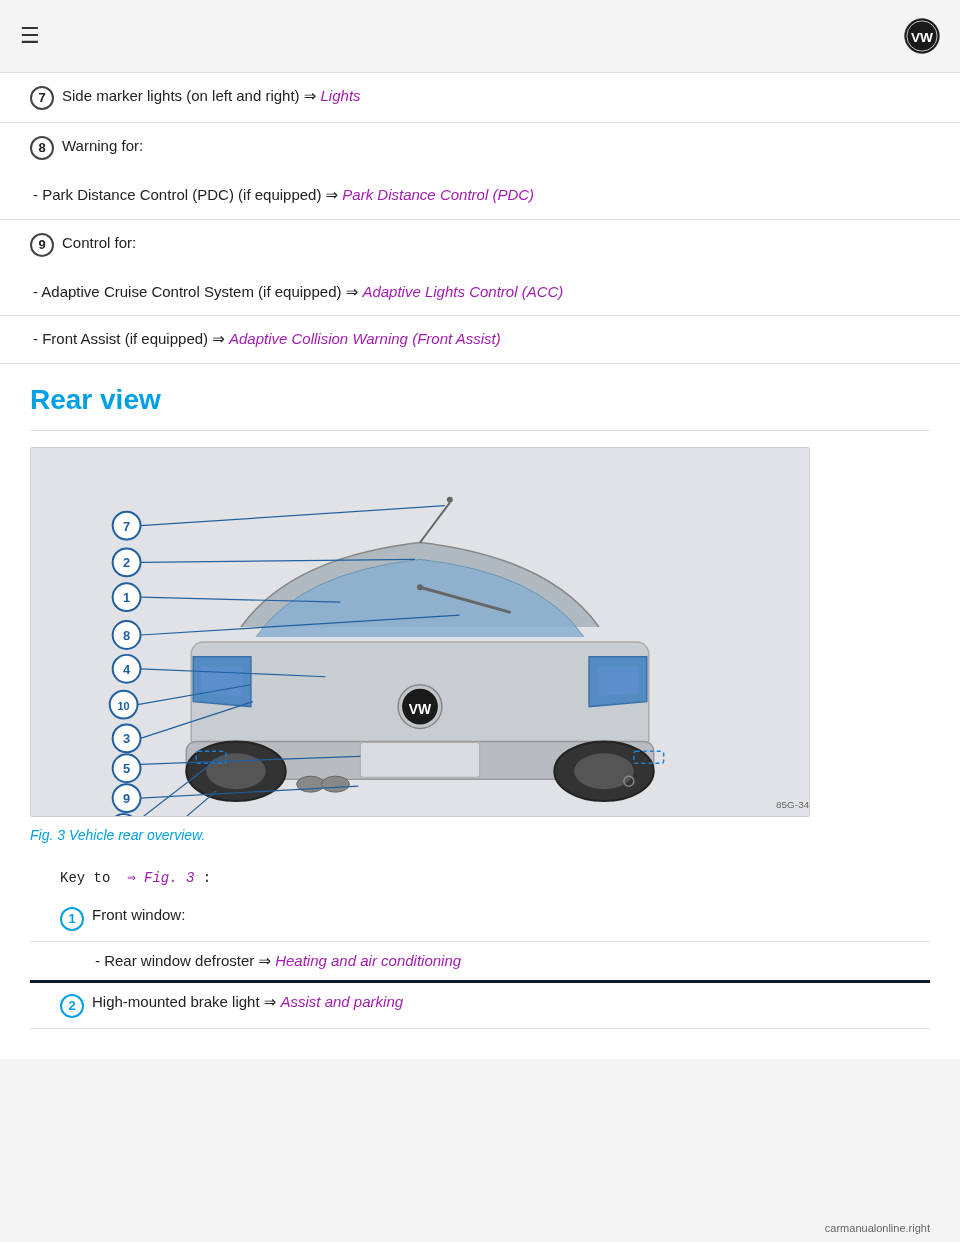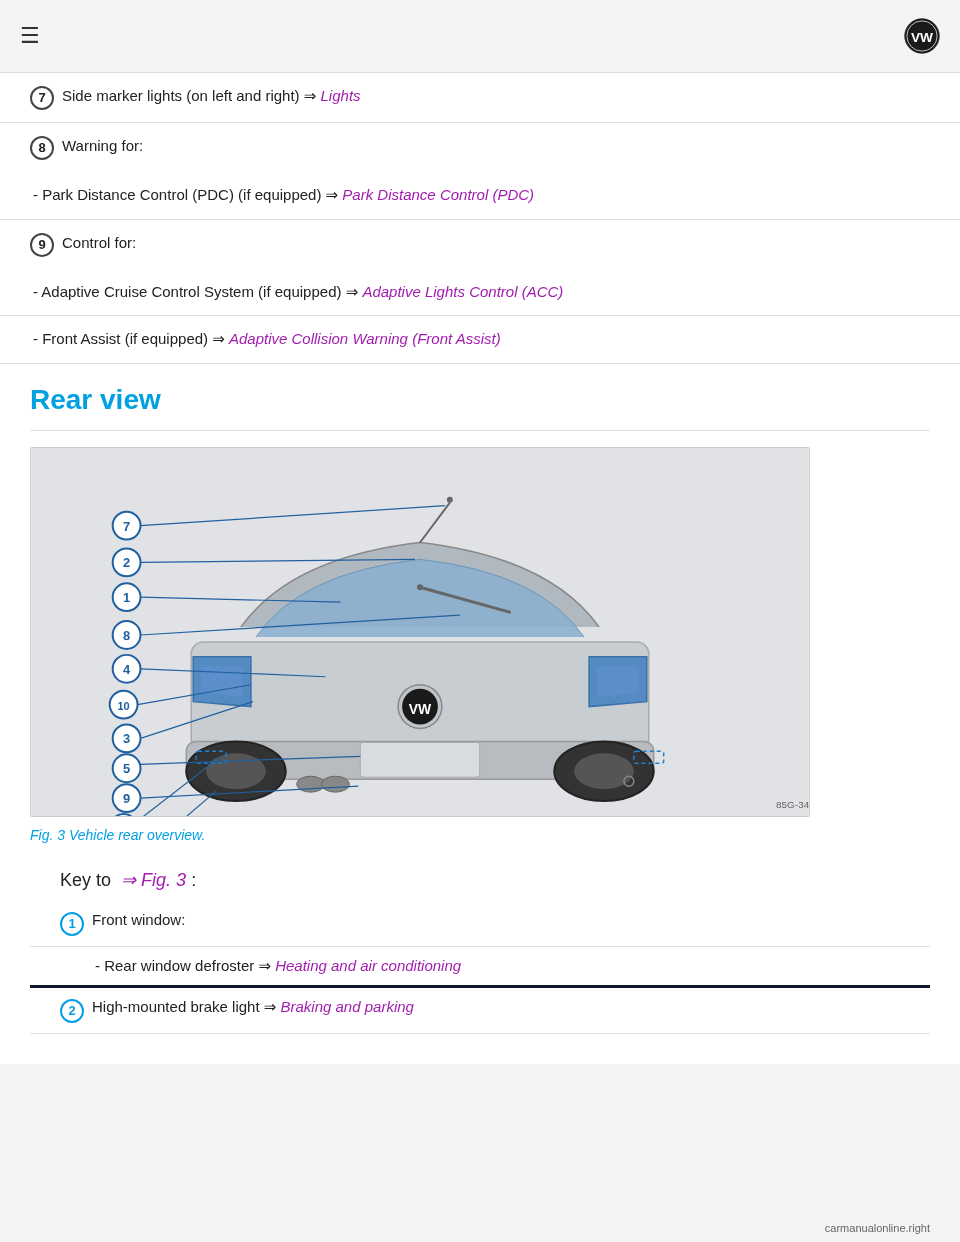--- a/index.html
+++ b/index.html
@@ -105,22 +105,23 @@
     }
     .fig-caption {
       color: #00a0e3;
       font-style: italic;
       font-size: 14px;
       margin-top: 10px;
       margin-bottom: 16px;
     }
     .key-to-row {
       padding: 10px 30px;
-      font-size: 18px;
+      font-size: 14px;
       color: #222;
+      font-family: Liberation Mono, monospace;
     }
     .bottom-list-item {
       padding: 10px 30px;
       border-bottom: 1px solid #e0e0e0;
       font-size: 15px;
       color: #222;
       display: flex;
       align-items: flex-start;
       gap: 8px;
     }
@@ -302,20 +303,20 @@
       <div class="bottom-list-item">
         <span class="badge-blue">1</span>
         <span>Front window:</span>
       </div>
       <div class="bottom-list-item sub">
         <span>- Rear window defroster ⇒ <a class="link-blue" href="#">Heating and air conditioning</a></span>
       </div>
 
       <div class="bottom-list-item">
         <span class="badge-blue">2</span>
-        <span>High-mounted brake light ⇒ <a class="link-blue" href="#">Braking and parking</a></span>
+        <span>High-mounted brake light ⇒ <a class="link-blue" href="#">Assist and parking</a></span>
       </div>
 
     </div>
   </div>
 
   <div class="watermark">carmanualonline.right</div>
 </div>
 
 </body></html>

